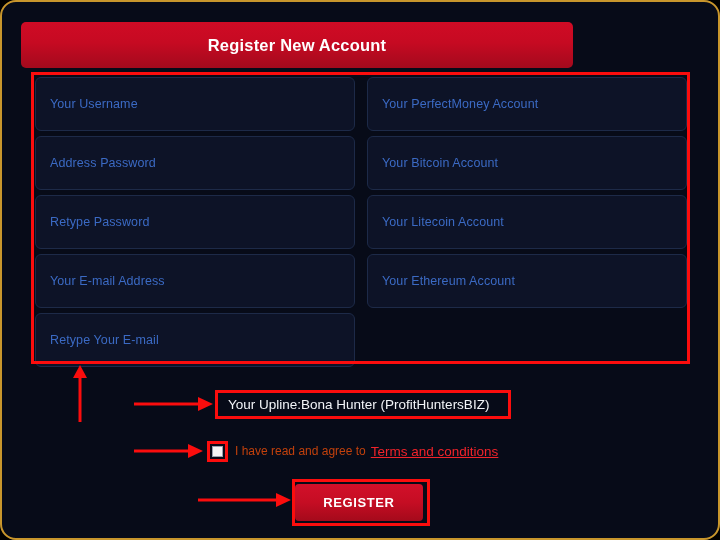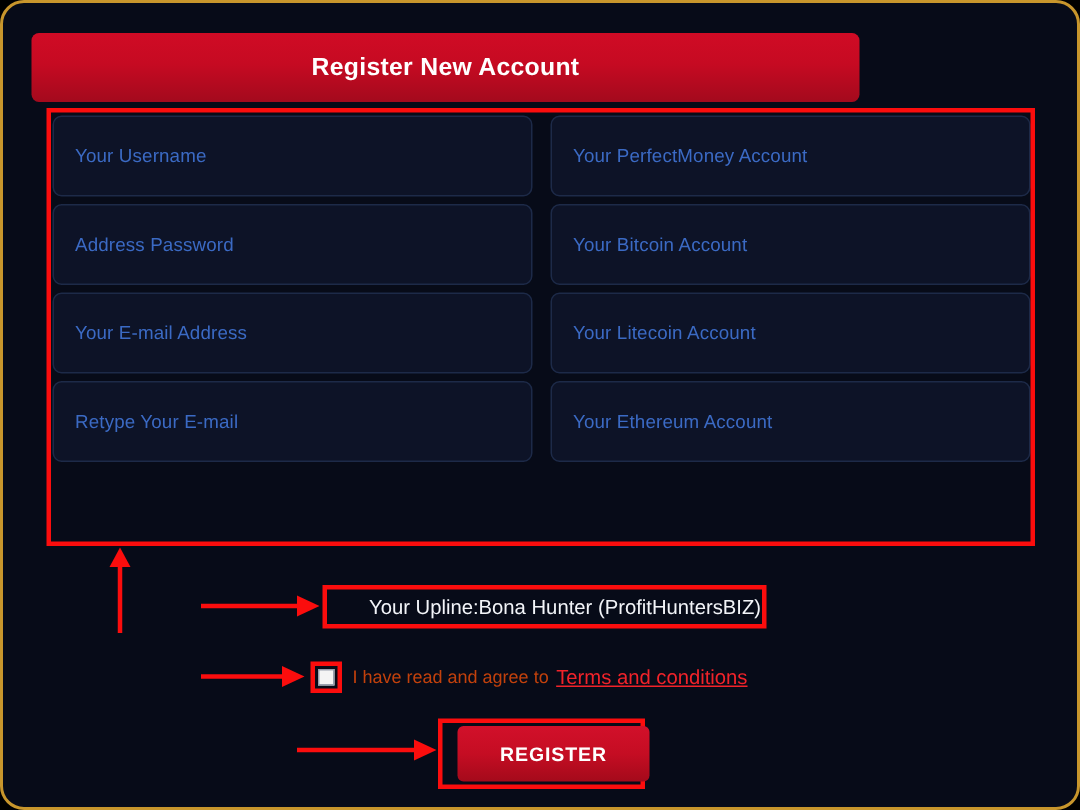--- a/index.html
+++ b/index.html
@@ -100,21 +100,20 @@
     box-sizing: border-box;
     border: 3px solid #fb0d0d;
     display: flex;
     align-items: center;
     padding-left: 10px;
   }
   #upline-text {
     color: #f2f4f8;
     font-size: 13.5px;
     white-space: nowrap;
-    margin-left: 18px;
   }
 
   
   #terms-row {
     position: absolute;
     left: 205px;
     top: 438px;
     height: 22px;
     display: flex;
     align-items: center;
@@ -154,21 +153,21 @@
     position: absolute;
     left: 290px;
     top: 477px;
     width: 138px;
     height: 47px;
     box-sizing: border-box;
     border: 3px solid #fb0d0d;
   }
   #register-button {
     position: absolute;
-    left: 303px;
+    left: 293px;
     top: 482px;
     width: 128px;
     height: 37px;
     box-sizing: border-box;
     border-radius: 4px;
     background: linear-gradient(180deg, #d2102a 0%, #c50d23 50%, #a40a1b 100%);
     display: flex;
     align-items: center;
     justify-content: center;
   }
@@ -198,20 +197,23 @@
   <div id="form-grid">
 
     <div class="form-col">
       <div class="field">
         <span class="field-label">Your Username</span>
       </div>
       <div class="field">
         <span class="field-label">Address Password</span>
       </div>
       <div class="field">
+        <span class="field-label">Retype Password</span>
+      </div>
+      <div class="field">
         <span class="field-label">Your E-mail Address</span>
       </div>
       <div class="field">
         <span class="field-label">Retype Your E-mail</span>
       </div>
     </div>
 
     <div class="form-col">
       <div class="field">
         <span class="field-label">Your PerfectMoney Account</span>

